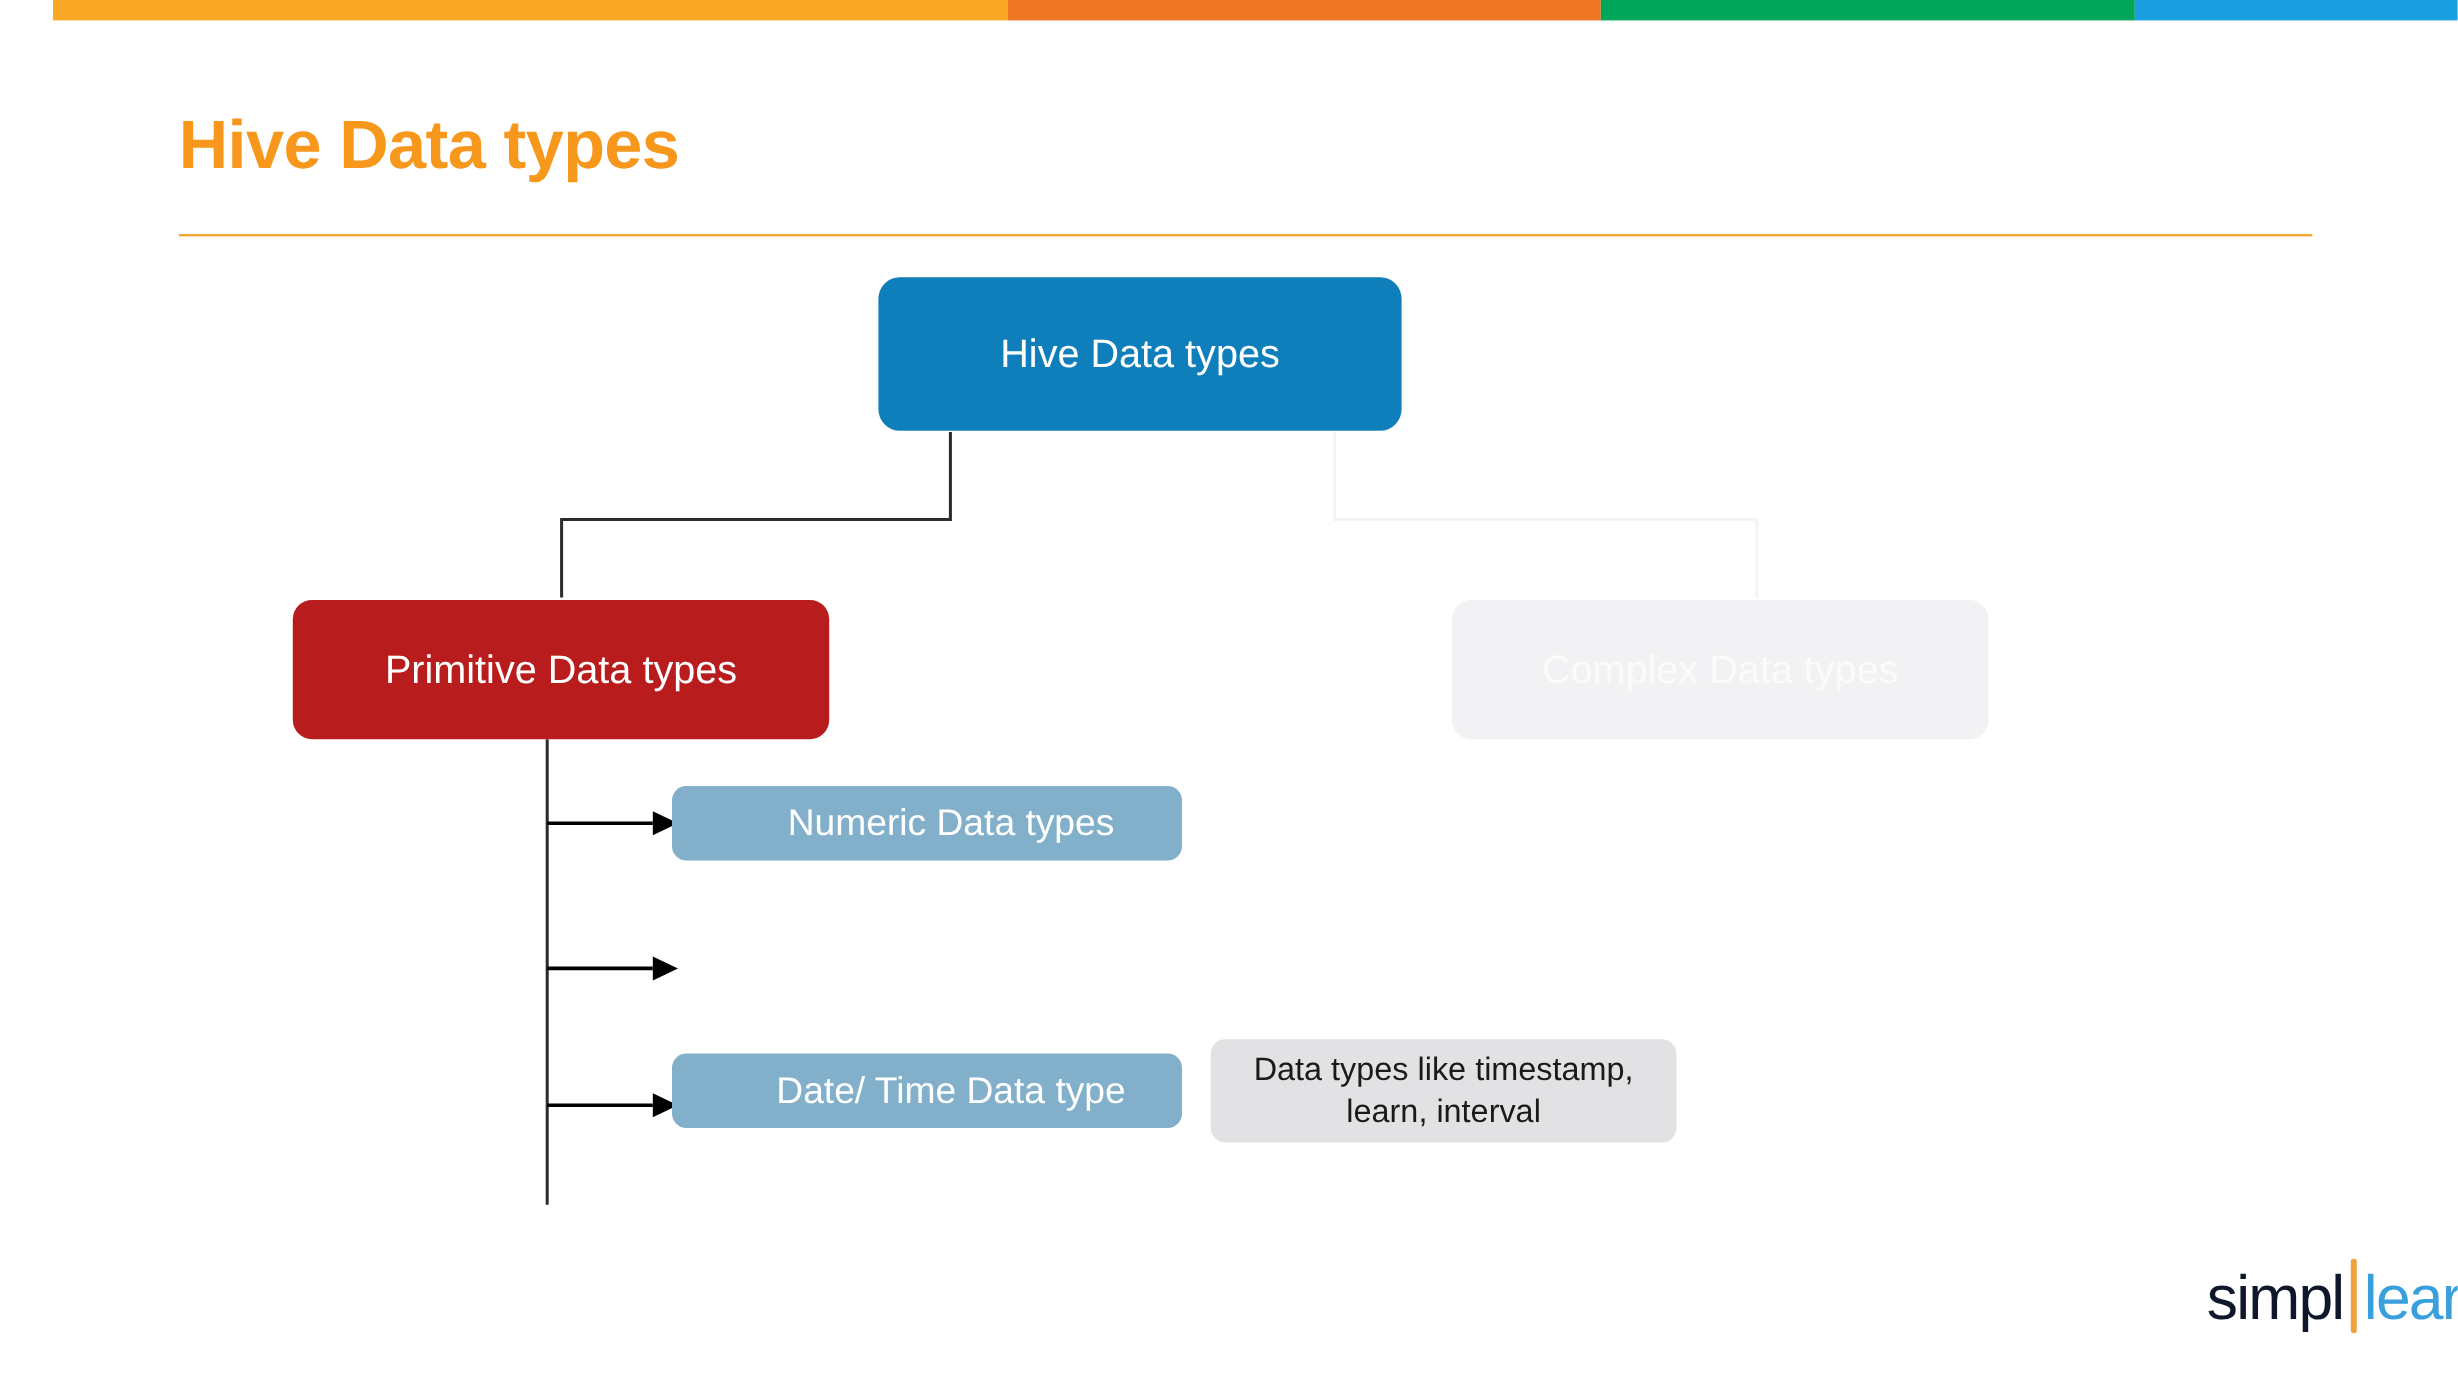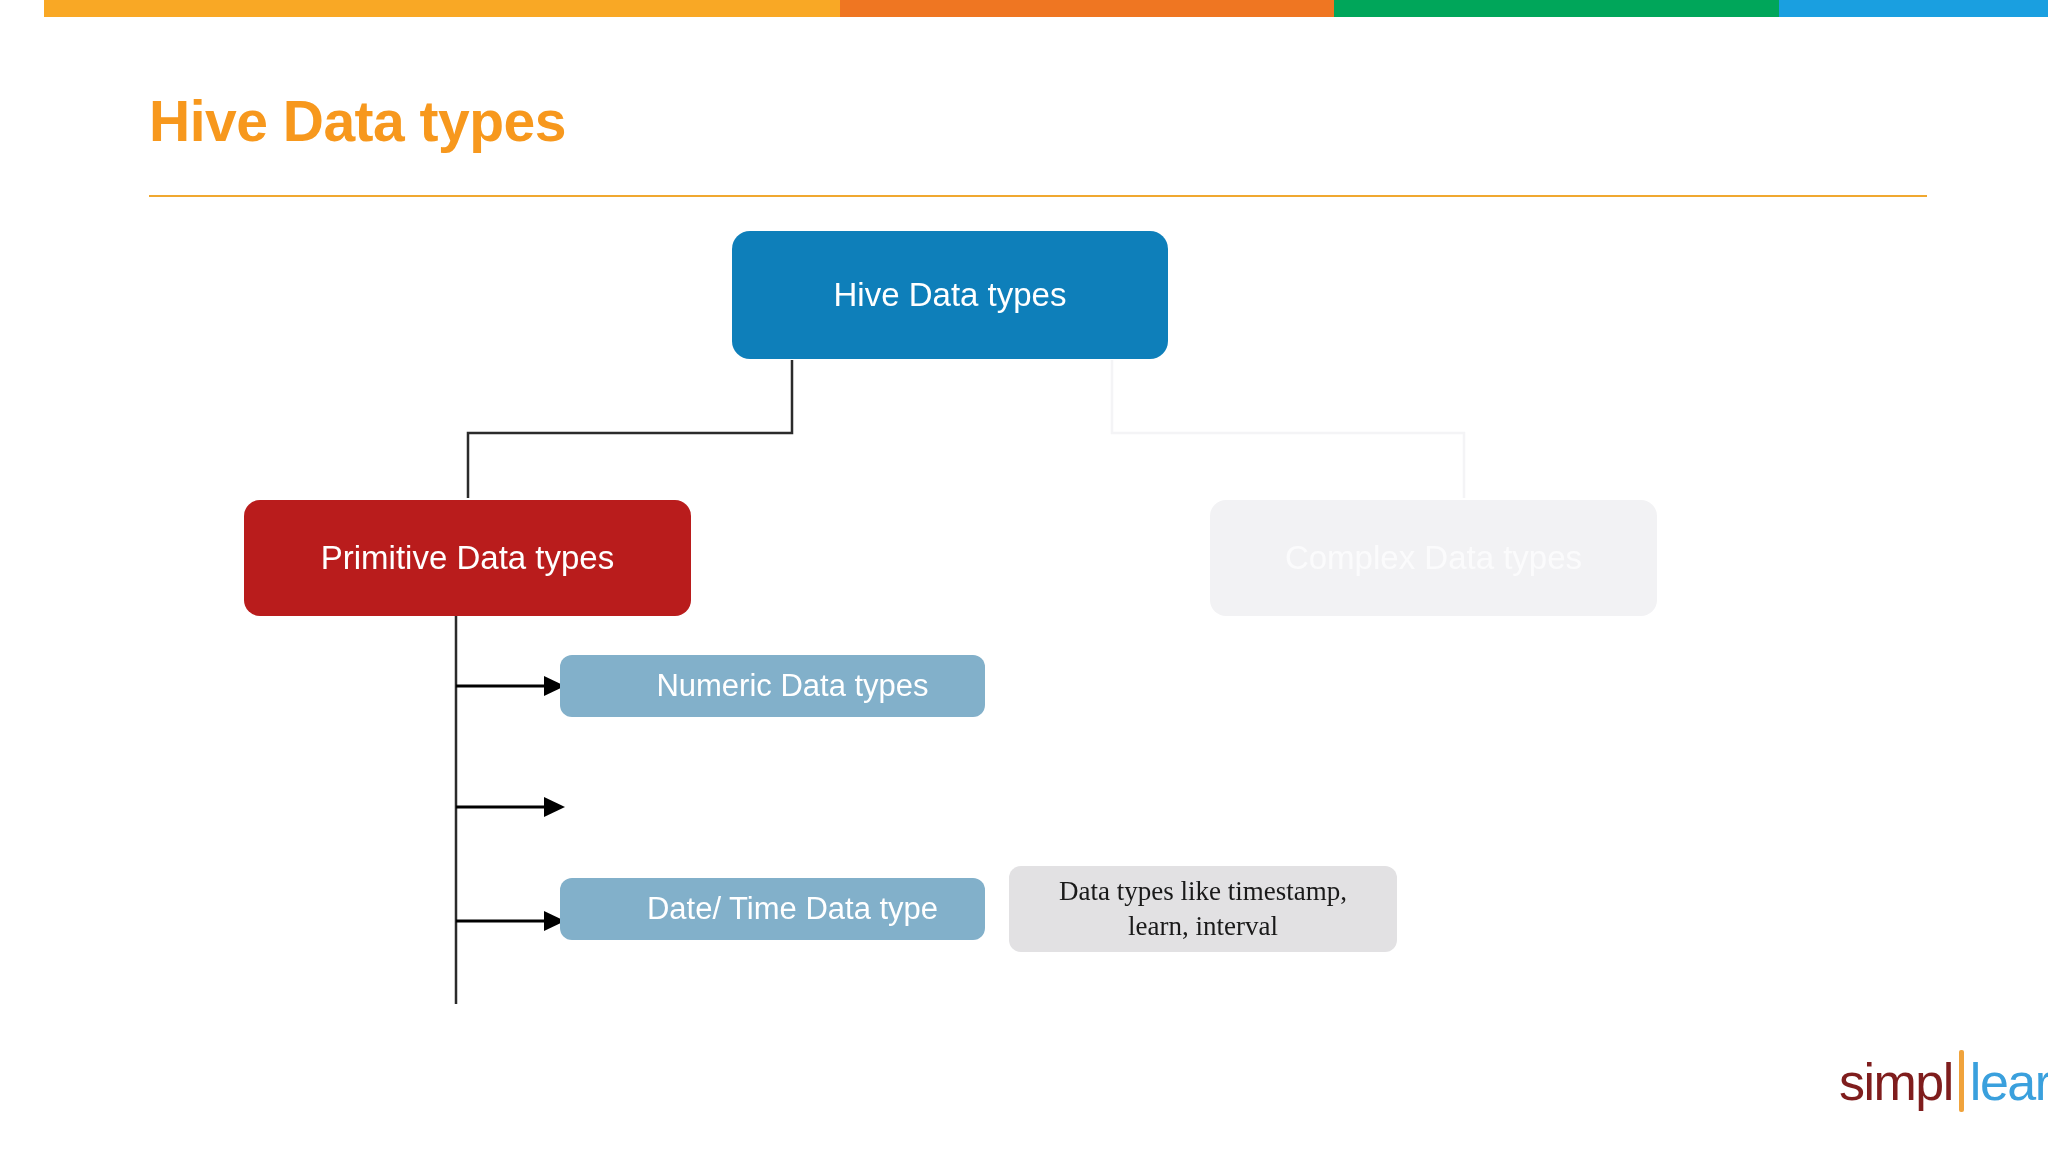--- a/index.html
+++ b/index.html
@@ -132,21 +132,20 @@
     border-radius: 12px;
     display: flex;
     align-items: center;
     justify-content: center;
     text-align: center;
     color: #1a1a1a;
     font-size: 27px;
     line-height: 1.28;
     padding: 0 16px;
     box-sizing: border-box;
-    font-family: Liberation Serif, serif;
   }
 
   
   #copyright {
     position: absolute;
     left: 24px;
     top: 1100px;
     font-size: 27px;
     color: #e3e3e6;
     white-space: nowrap;
@@ -154,21 +153,21 @@
   #logo {
     position: absolute;
     left: 1795px;
     top: 1052px;
     height: 62px;
     display: flex;
     align-items: baseline;
     font-size: 52px;
     letter-spacing: -1.5px;
   }
-  #logo .lg-simpl { color: #7f1d1d; font-weight: 400; }
+  #logo .lg-simpl { color: #0f172a; font-weight: 400; }
   #logo .lg-i-wrap {
     position: relative;
     display: inline-block;
     width: 17px;
   }
   #logo .lg-i-stem {
     position: absolute;
     left: 6px;
     bottom: -12px;
     width: 5px;

